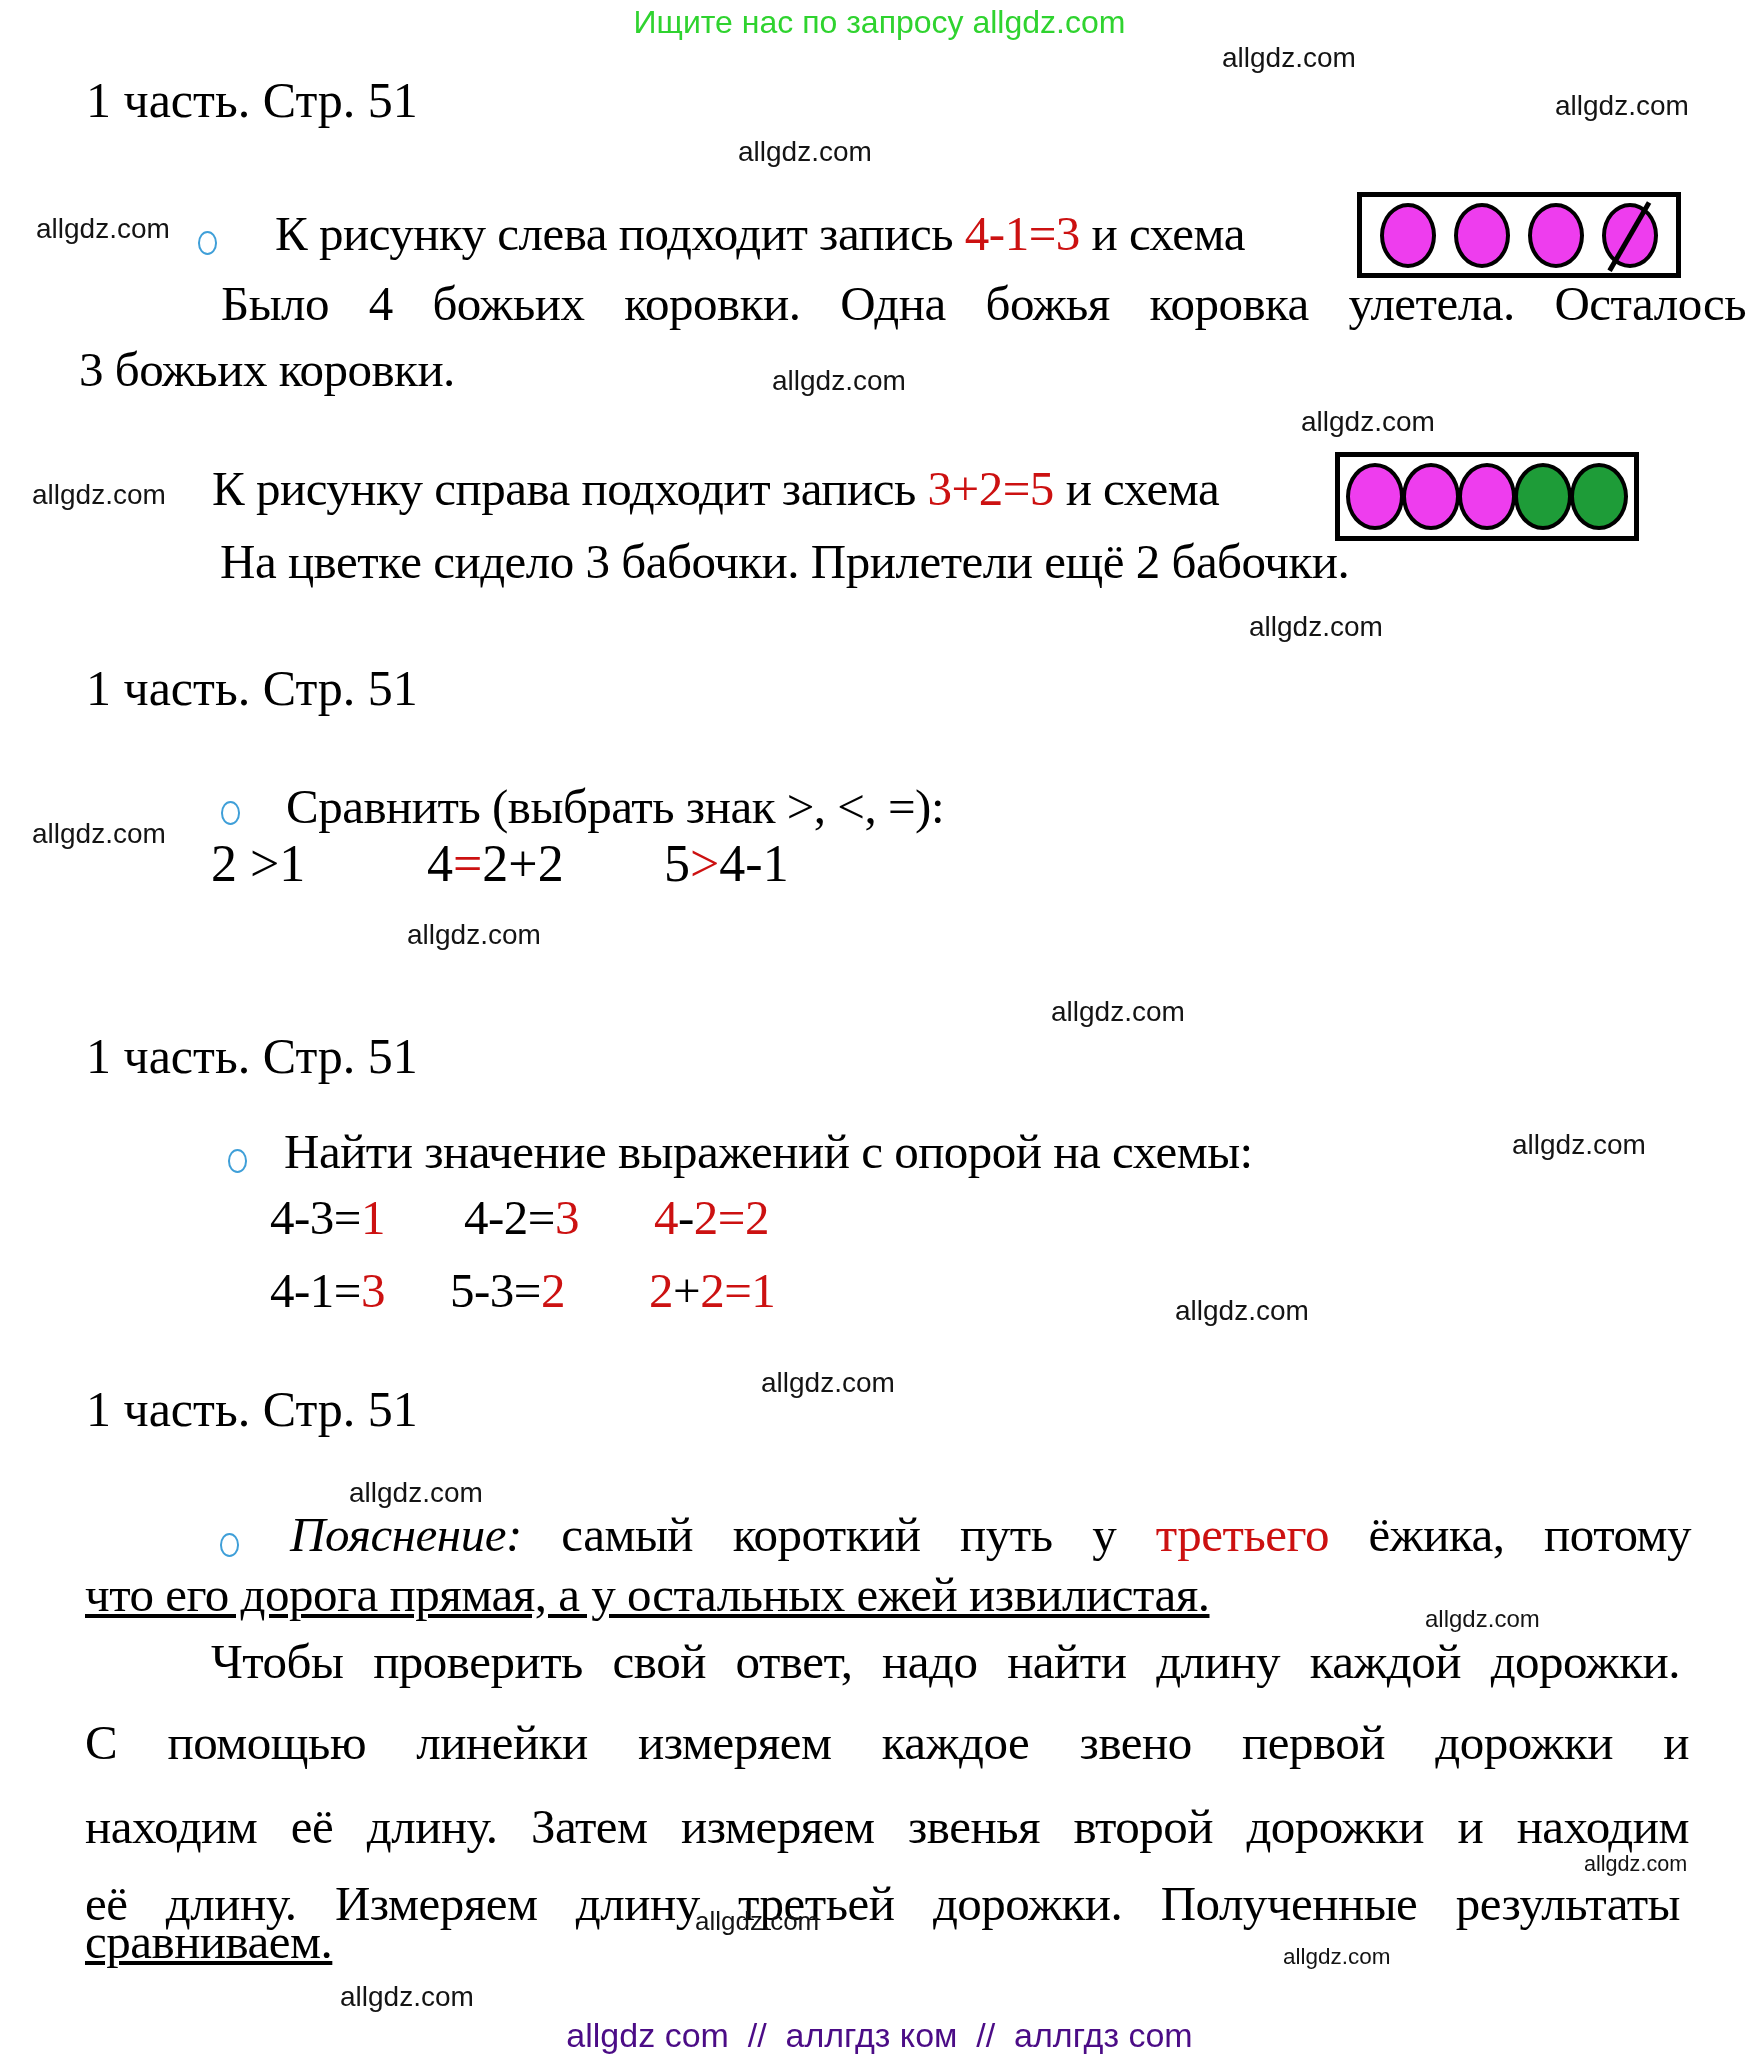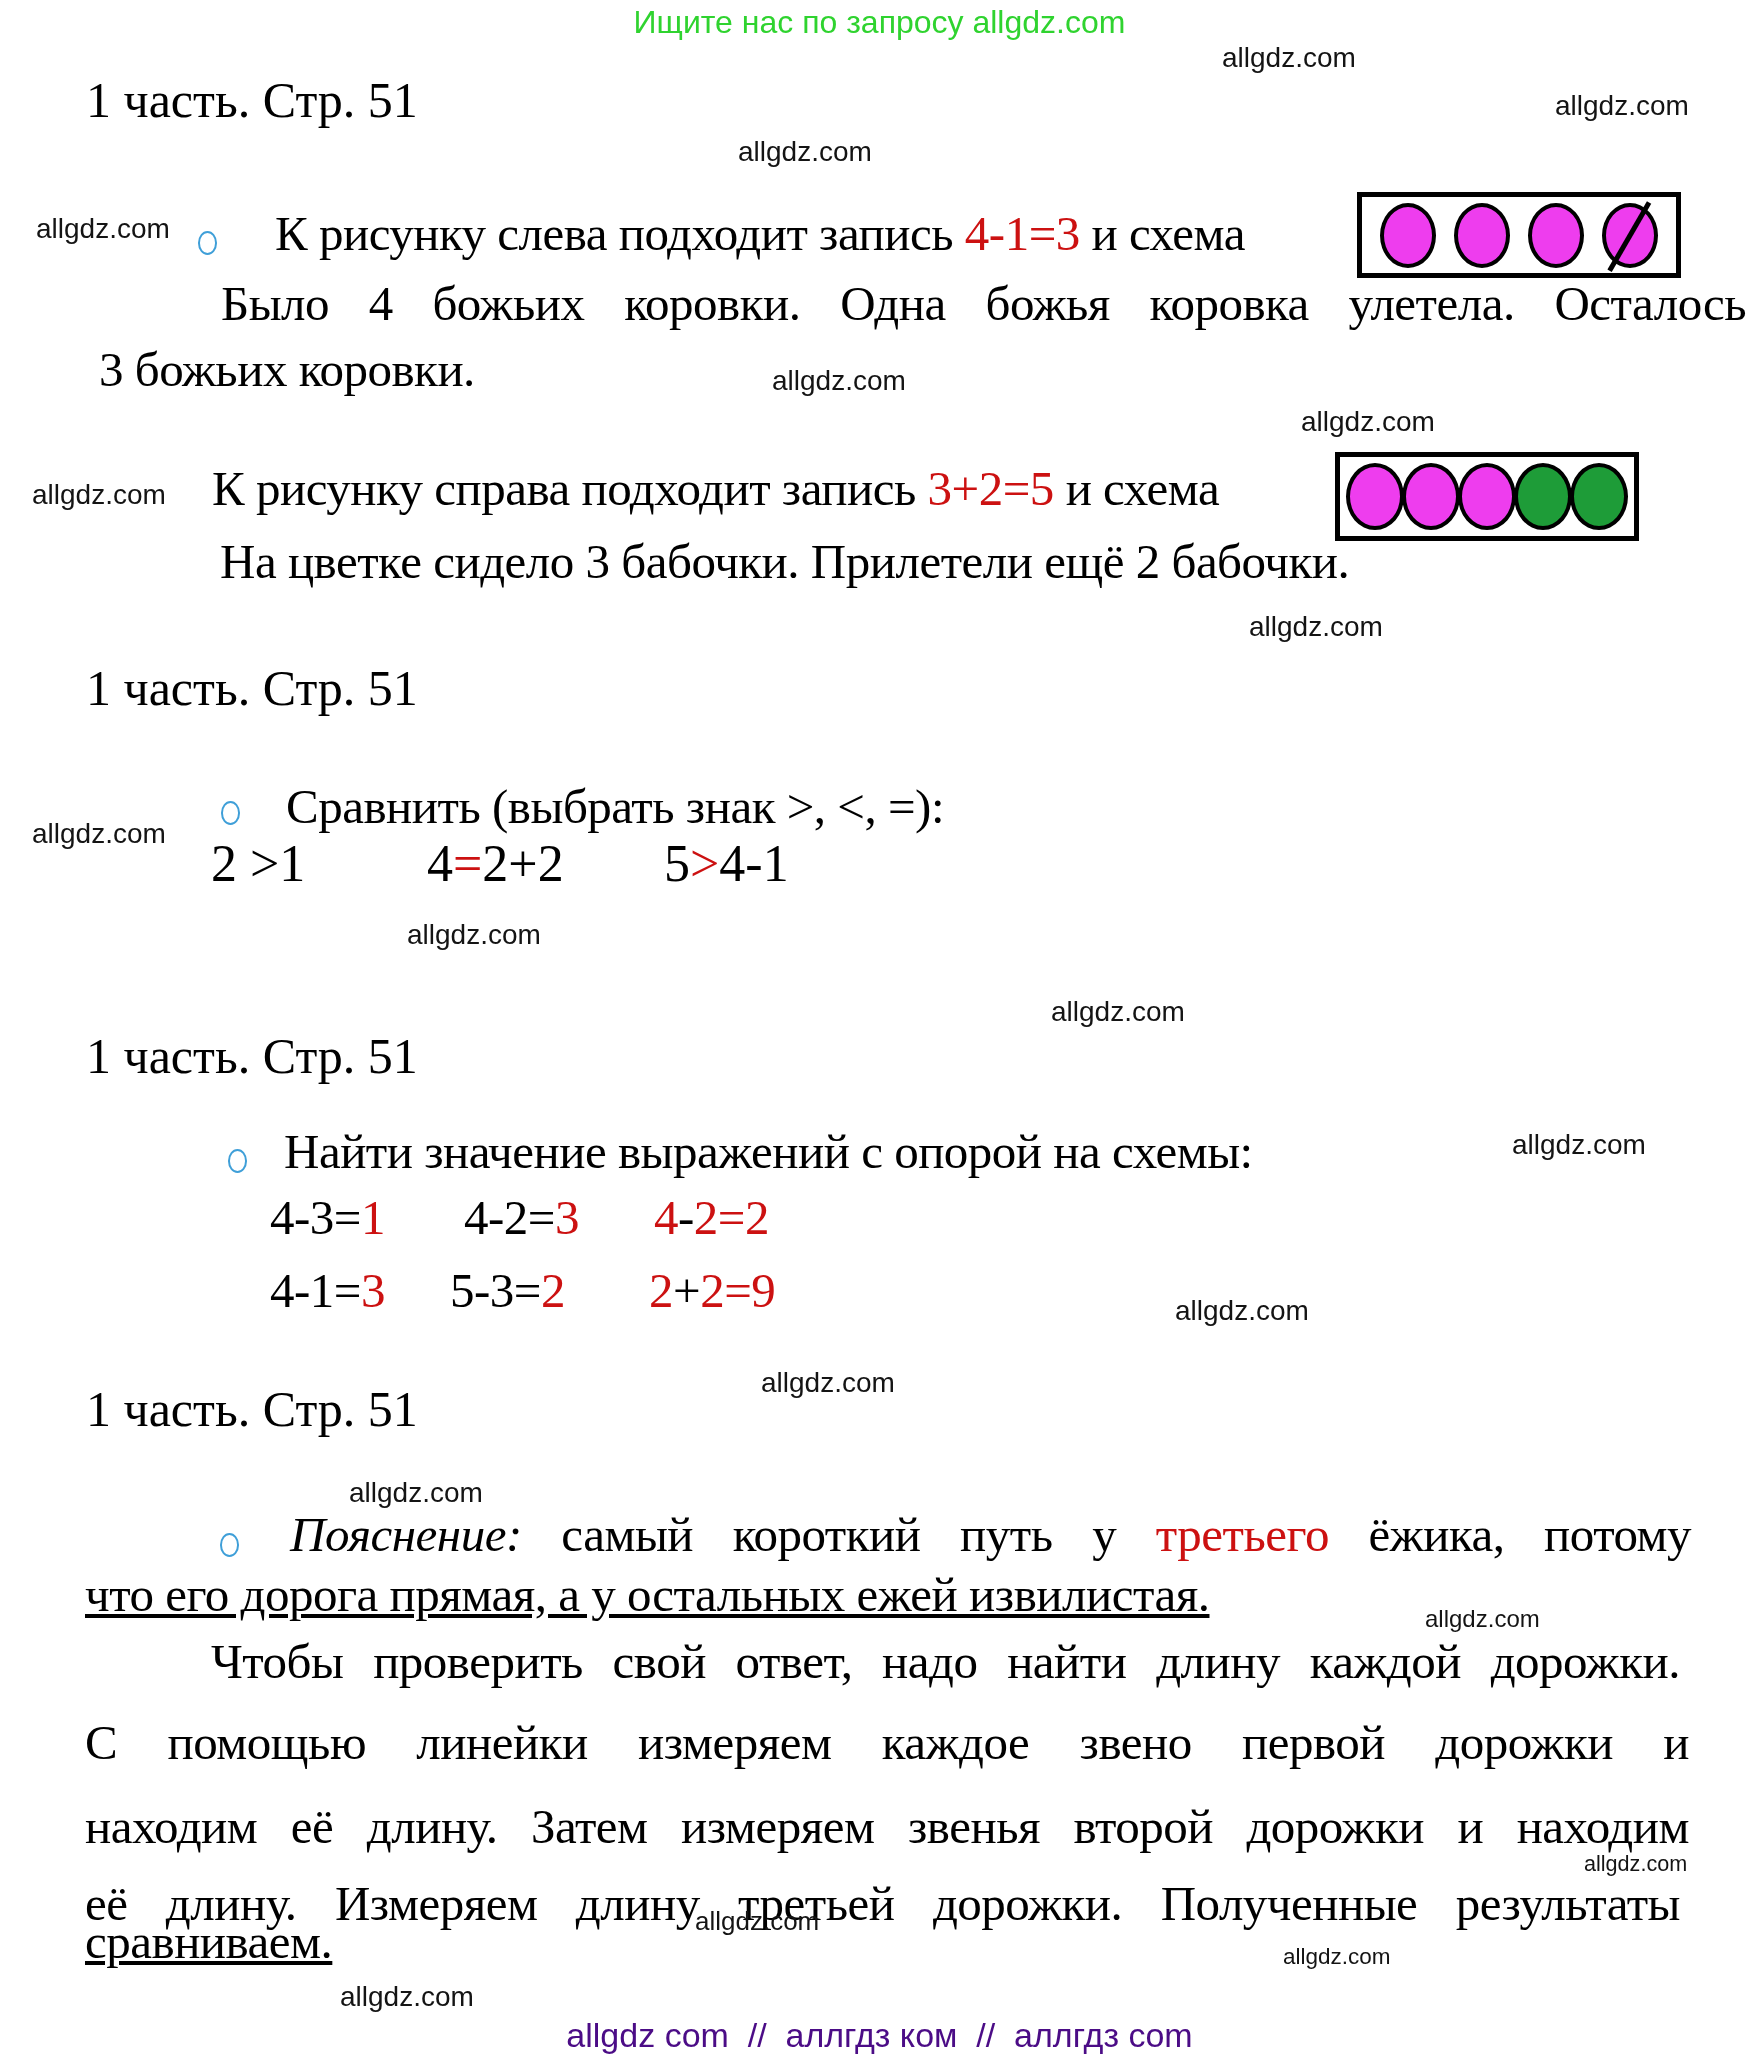--- a/index.html
+++ b/index.html
@@ -40,21 +40,21 @@
   .pos-wm17{left:1584px;top:1853px;font-size:21.6px;}
   .pos-wm18{left:695px;top:1908px;font-size:26px;}
   .pos-wm19{left:1283px;top:1946px;font-size:22.5px;}
   .pos-wm20{left:340px;top:1983px;}
   .pos-h1{left:86px;top:75px;}   .pos-h2{left:86px;top:663px;}
   .pos-h3{left:86px;top:1031px;} .pos-h4{left:86px;top:1384px;}
   .pos-bullet1{left:198px;top:231px;} .pos-bullet3{left:221px;top:801px;}
   .pos-bullet4{left:228px;top:1149px;}.pos-bullet5{left:220px;top:1533px;}
   .pos-b1{left:275px;top:209px;}
   .pos-p1l2{left:221px;top:279px;width:1525px;}
-  .pos-p1l3{left:79px;top:345px;margin-left:20px;}
+  .pos-p1l3{left:79px;top:345px;}
   .pos-b2{left:212px;top:464px;}
   .pos-p2l2{left:220px;top:537px;}
   .pos-prompt2{left:286px;top:782px;}
   .eqs2{font-size:52px;}
   .pos-eq2a{left:211px;top:838px;} .pos-eq2b{left:427px;top:838px;} .pos-eq2c{left:664px;top:838px;text-align:right;}
   .pos-prompt3{left:284px;top:1127px;}
   .pos-eq3r1c1{left:270px;top:1193px;} .pos-eq3r1c2{left:464px;top:1193px;} .pos-eq3r1c3{left:654px;top:1193px;}
   .pos-eq3r2c1{left:270px;top:1266px;} .pos-eq3r2c2{left:450px;top:1266px;} .pos-eq3r2c3{left:649px;top:1266px;}
   .pos-b5{left:290px;top:1510px;width:1401px;}
   .pos-p5l2{left:85px;top:1570px;text-decoration:underline;}
@@ -125,21 +125,21 @@
 
   <span class="bullet pos-bullet4"></span>
   <div class="abs body-line pos-prompt3">Найти значение выражений с опорой на схемы:</div>
   <div class="abs wm pos-wm12">allgdz.com</div>
 
   <div class="abs body-line pos-eq3r1c1"><span>4-3=</span><span class="red">1</span></div>
   <div class="abs body-line pos-eq3r1c2"><span>4-2=</span><span class="red">3</span></div>
   <div class="abs body-line pos-eq3r1c3"><span class="red">4</span><span>-</span><span class="red">2=2</span></div>
   <div class="abs body-line pos-eq3r2c1"><span>4-1=</span><span class="red">3</span></div>
   <div class="abs body-line pos-eq3r2c2"><span>5-3=</span><span class="red">2</span></div>
-  <div class="abs body-line pos-eq3r2c3"><span class="red">2</span><span>+</span><span class="red">2=9</span></div>
+  <div class="abs body-line pos-eq3r2c3"><span class="red">2</span><span>+</span><span class="red">2=1</span></div>
 
   <div class="abs wm pos-wm13">allgdz.com</div>
   <div class="abs wm pos-wm14">allgdz.com</div>
 
   <div class="abs heading pos-h4">1 часть. Стр. 51</div>
 
   <div class="abs wm pos-wm15">allgdz.com</div>
   <span class="bullet pos-bullet5"></span>
   <div class="abs body-line just pos-b5"><span class="italic">Пояснение:</span><span> самый короткий путь у </span><span class="red">третьего</span><span> ёжика, потому</span></div>
 

